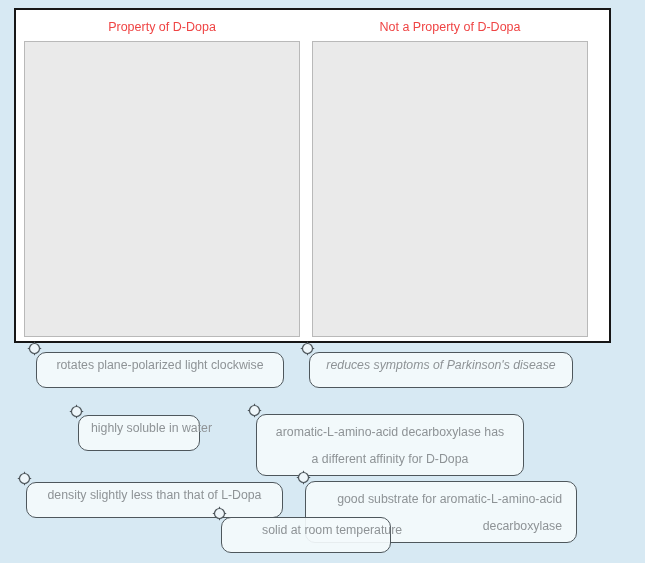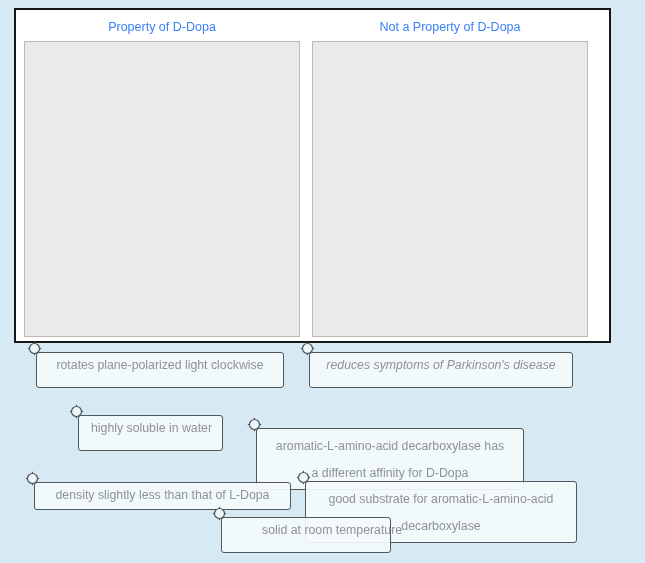--- a/index.html
+++ b/index.html
@@ -34,21 +34,21 @@
     width: 276px;
     height: 320px;
   }
   .bin-left  { left: 8px; }
   .bin-right { left: 296px; }
 
   .bin-title {
     text-align: center;
     font-family: "Liberation Sans", sans-serif;
     font-size: 12.5px;
-    color: #3b82f6;
+    color: #ef4444;
     line-height: 16px;
     height: 22px;
     padding-top: 2px;
     box-sizing: border-box;
     white-space: nowrap;
   }
 
   .bin-dropzone {
     position: absolute;
     left: 0;
@@ -59,21 +59,21 @@
     border: 1px solid #b9b9b9;
     box-sizing: border-box;
   }
 
   
   .chip {
     position: absolute;
     box-sizing: border-box;
     background: rgba(244, 250, 252, 0.92);
     border: 1.6px solid #4e575c;
-    border-radius: 3px;
+    border-radius: 10px;
     color: #8e9396;
     font-family: "Liberation Sans", sans-serif;
     font-size: 12.3px;
     line-height: 25px;
     text-align: center;
     padding: 0 12px;
     white-space: nowrap;
     cursor: move;
   }
   .chip.two-line {
@@ -91,30 +91,30 @@
   }
   .drag-handle svg { display: block; }
 
   
   #chip-0 { left: 36px;  top: 352px; width: 248px; height: 36px; }
   #chip-0 .drag-handle { left: -10px; top: -12px; }
 
   #chip-1 { left: 309px; top: 352px; width: 264px; height: 36px; }
   #chip-1 .drag-handle { left: -10px; top: -12px; }
 
-  #chip-2 { left: 78px;  top: 415px; width: 145px; height: 36px; }
+  #chip-2 { left: 78px;  top: 415px; width: 122px; height: 36px; }
   #chip-2 .drag-handle { left: -10px; top: -12px; }
 
-  #chip-3 { left: 256px; top: 414px; width: 268px; height: 62px; margin-top: 14px; }
+  #chip-3 { left: 256px; top: 414px; width: 268px; height: 62px; }
   #chip-3 .drag-handle { left: -10px; top: -12px; }
 
-  #chip-4 { left: 26px;  top: 482px; width: 257px; height: 28px; margin-left: 8px; }
+  #chip-4 { left: 26px;  top: 482px; width: 257px; height: 36px; }
   #chip-4 .drag-handle { left: -10px; top: -12px; }
 
-  #chip-5 { left: 305px; top: 481px; width: 272px; height: 62px; }
+  #chip-5 { left: 305px; top: 481px; width: 272px; height: 62px; text-align: right; }
   #chip-5 .drag-handle { left: -10px; top: -12px; }
 
   #chip-6 { left: 221px; top: 517px; width: 170px; height: 36px; padding-left: 40px; }
   #chip-6 .drag-handle { left: -10px; top: -12px; }
 
   
   #chip-0 { z-index: 3; }
   #chip-1 { z-index: 3; font-style: italic; }
   #chip-2 { z-index: 3; }
   #chip-3 { z-index: 4; }

